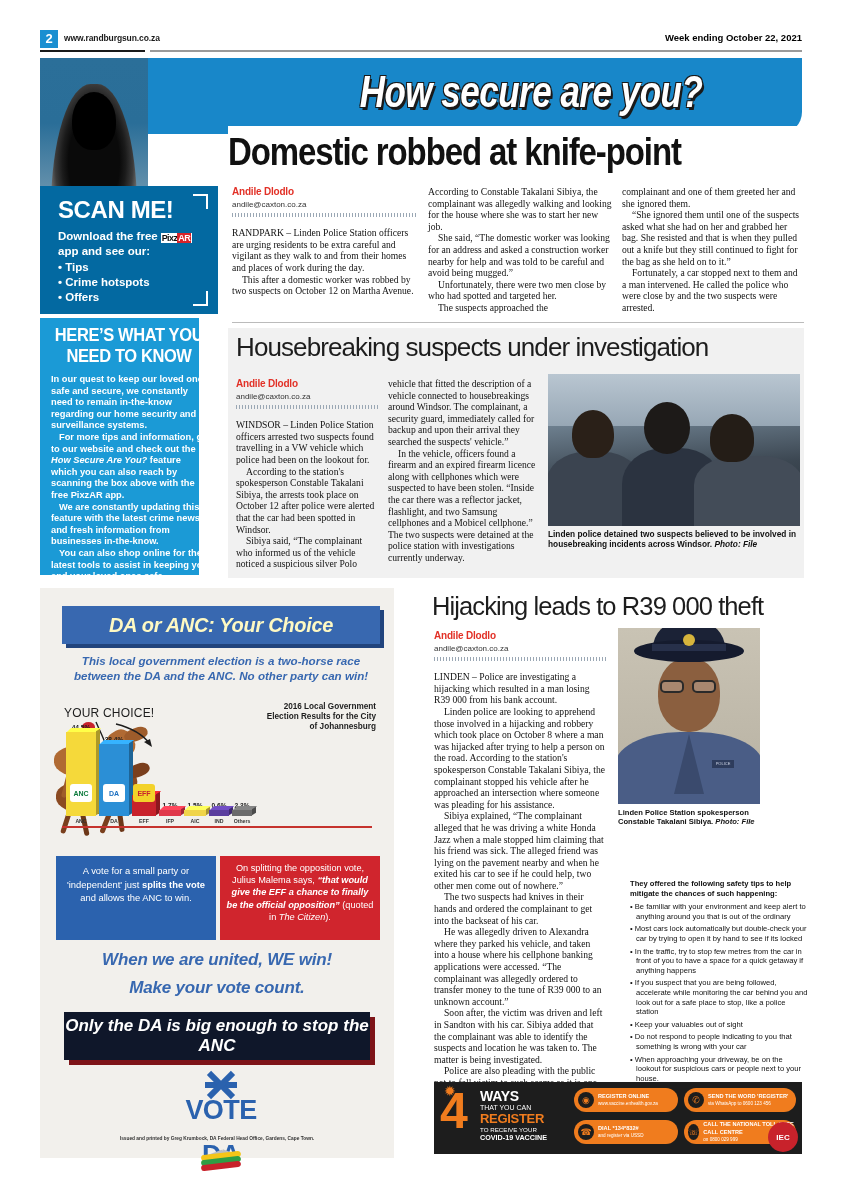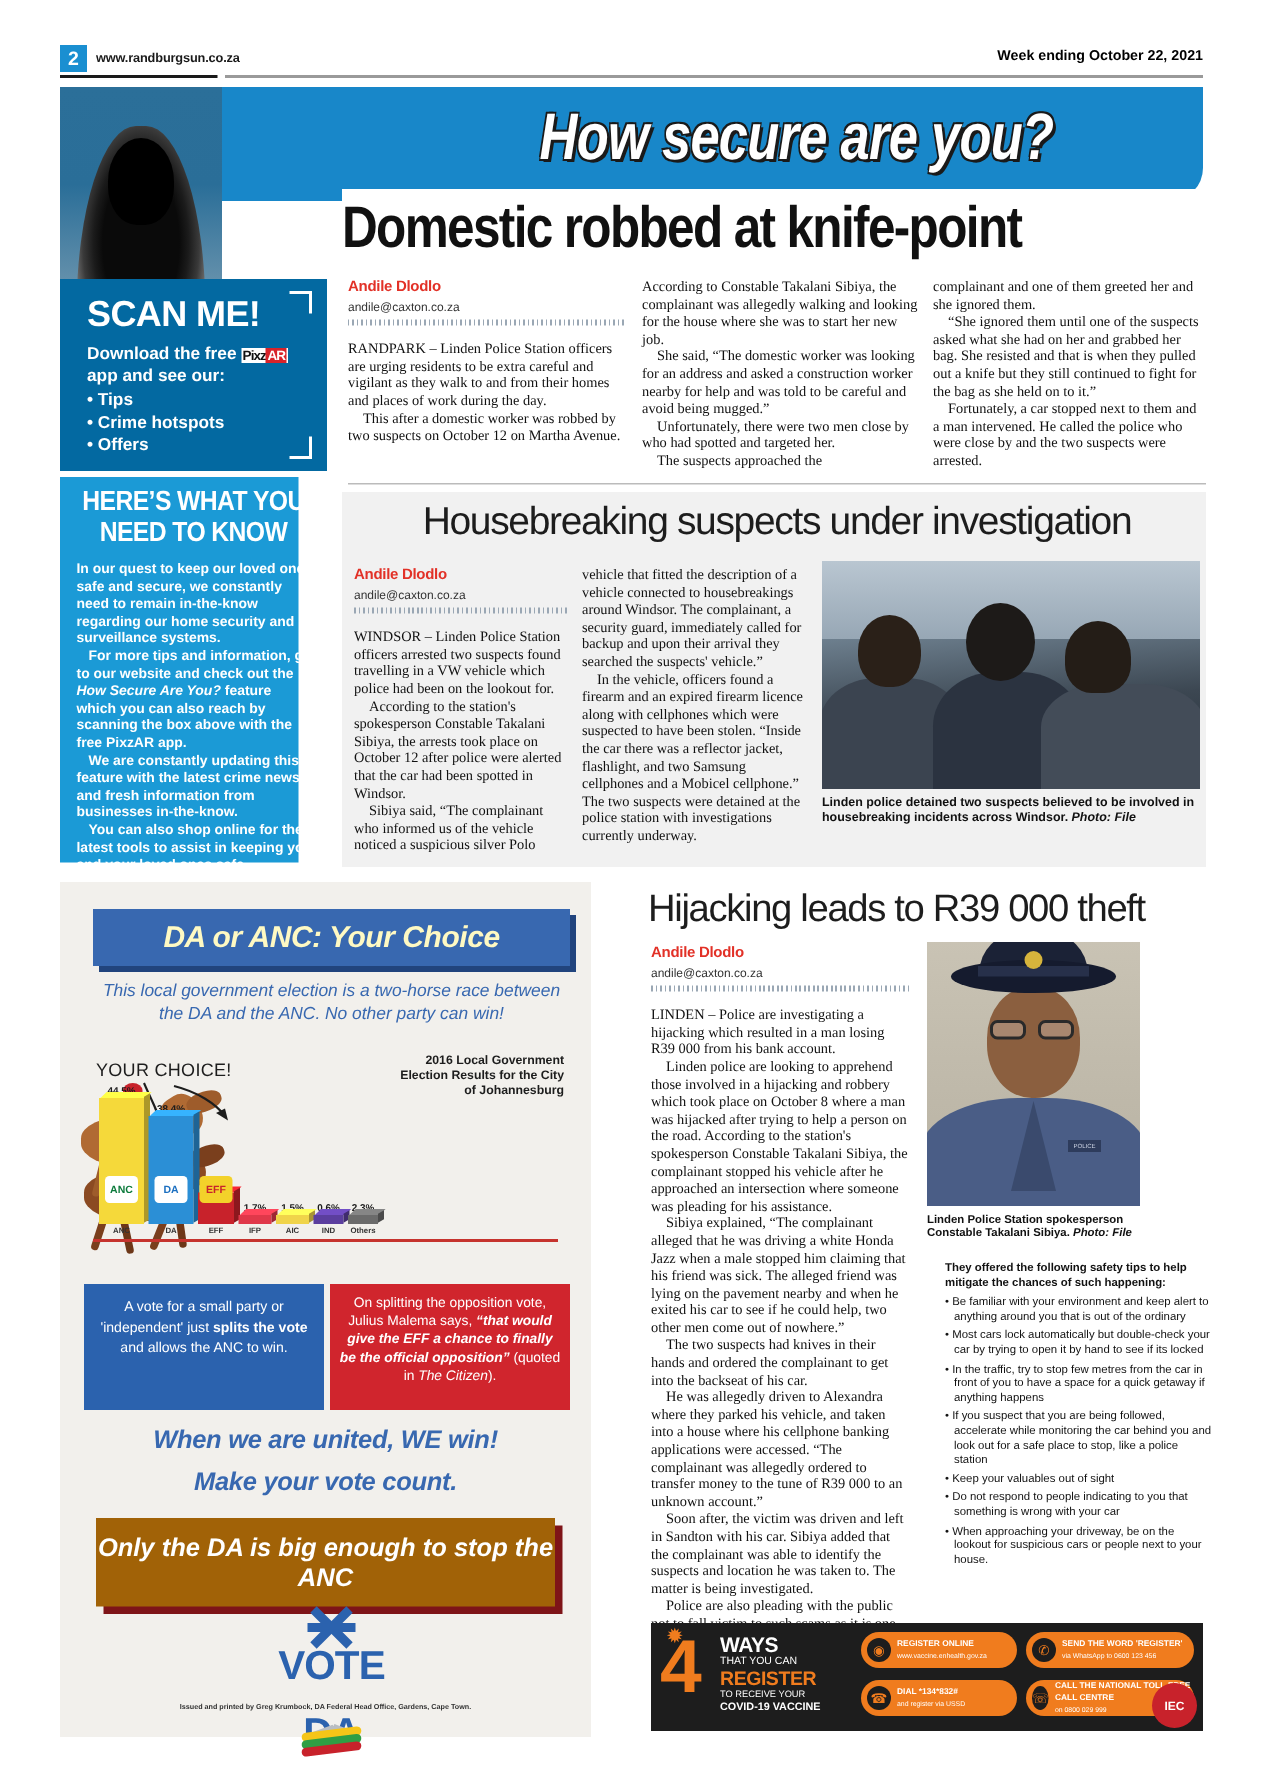--- a/index.html
+++ b/index.html
@@ -174,21 +174,21 @@
   }
 
   
   .hb-wrap {
     position: absolute; left: 228px; top: 328px; width: 576px; height: 250px;
     background: #f1f1f1;
   }
   .hb-head {
     position: absolute; left: 8px; top: 4px; width: 564px;
     font-family: "Liberation Sans", sans-serif; font-size: 26px; font-weight: normal;
-    color: #1d1d1d; letter-spacing: -0.9px; text-align: center;
+    color: #1d1d1d; letter-spacing: -0.9px;
   }
   .hb-c1 { left: 236px; top: 378px; width: 142px; }
   .hb-c2 { left: 388px; top: 378px; width: 148px; }
   .hb-photo {
     position: absolute; left: 548px; top: 374px; width: 252px; height: 152px;
     background: linear-gradient(175deg,#8fa2b0 0%,#6d7f8e 30%,#3c4752 62%,#222a33 100%);
     overflow: hidden;
   }
   .hb-photo .sky { position: absolute; left: 0; top: 0; width: 100%; height: 34%;
     background: linear-gradient(180deg,#b9c6d1,#97a7b5); }
@@ -221,21 +221,21 @@
     background: #3868b0;
     box-shadow: 4px 4px 0 #21447d;
   }
   .da-hdr span {
     display: block; text-align: center; line-height: 38px;
     font-family: "Liberation Sans", sans-serif; font-size: 20px; font-weight: bold;
     font-style: italic; color: #fef9c3; letter-spacing: -0.3px;
   }
   .da-sub {
     position: absolute; left: 24px; top: 66px; width: 314px; text-align: center;
-    font-family: "Liberation Sans", sans-serif; font-size: 11.6px; font-weight: normal;
+    font-family: "Liberation Sans", sans-serif; font-size: 11.6px; font-weight: bold;
     font-style: italic; color: #3868b0; line-height: 14.5px;
   }
 
   
   .chart-zone { position: absolute; left: 16px; top: 112px; width: 322px; height: 140px; }
   .chart-title {
     position: absolute; right: 2px; top: 2px; width: 118px; text-align: right;
     font-family: "Liberation Sans", sans-serif; font-size: 8.2px; font-weight: bold;
     color: #1d1d1d; line-height: 10px;
   }
@@ -313,22 +313,22 @@
 
   .da-line1, .da-line2 {
     position: absolute; left: 14px; width: 326px; text-align: center;
     font-family: "Liberation Sans", sans-serif; font-weight: bold; font-style: italic;
     color: #3868b0; font-size: 17px; letter-spacing: -0.2px;
   }
   .da-line1 { top: 362px; }
   .da-line2 { top: 390px; }
 
   .da-redbanner {
-    position: absolute; left: 24px; top: 424px; width: 306px; height: 59px;
-    background: #a16207; box-shadow: 5px 5px 0 #7e1418;
+    position: absolute; left: 24px; top: 424px; width: 306px; height: 48px;
+    background: #0f172a; box-shadow: 5px 5px 0 #7e1418;
     display: flex; align-items: center; justify-content: center;
   }
   .da-redbanner span {
     font-family: "Liberation Sans", sans-serif; font-size: 17px; font-weight: bold;
     font-style: italic; color: #fff; text-align: center; line-height: 20px;
   }
   .vote-row {
     position: absolute; left: 66px; top: 494px; width: 230px; height: 44px;
     display: flex; align-items: center; gap: 7px; flex-direction: column;
   }
@@ -415,21 +415,21 @@
     font-family: "Liberation Sans", sans-serif; font-size: 7.6px; font-weight: bold;
     color: #111; line-height: 9.4px;
   }
   .hj-cap .credit { font-style: italic; }
 
   .tips {
     position: absolute; left: 630px; top: 840px; width: 178px;
     font-family: "Liberation Sans", sans-serif; font-size: 7.6px; color: #111;
     line-height: 9.6px;
   }
-  .tips .tiphead { font-weight: bold; margin-bottom: 4px; }
+  .tips .tiphead { font-weight: bold; margin-bottom: 4px; margin-top: 39px; }
   .tips ul { list-style: none; }
   .tips li { margin-bottom: 3px; padding-left: 6px; text-indent: -6px; }
   .tips li:before { content: "• "; }
 
   
   .reg-ad {
     position: absolute; left: 434px; top: 1082px; width: 368px; height: 72px;
     background: #1d1d1d; overflow: hidden;
   }
   .reg-ad .bigfour {

